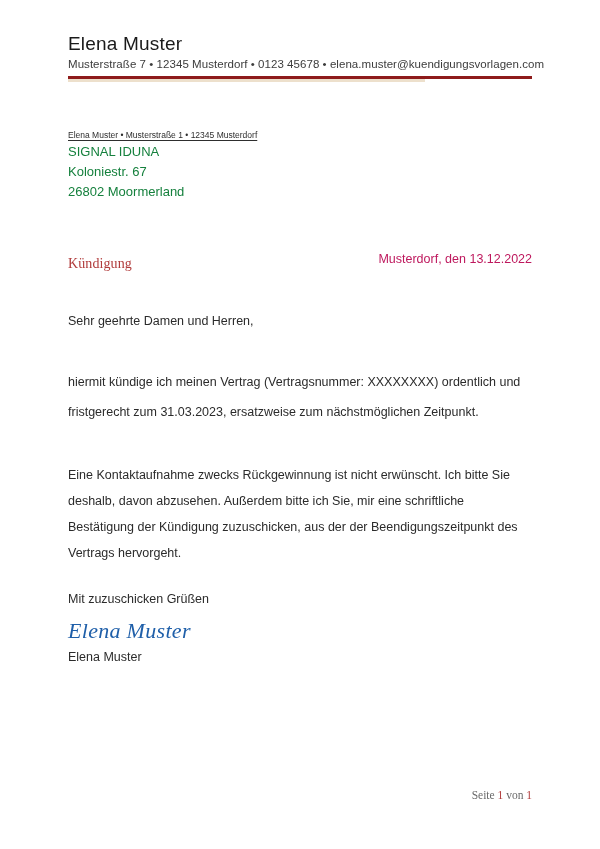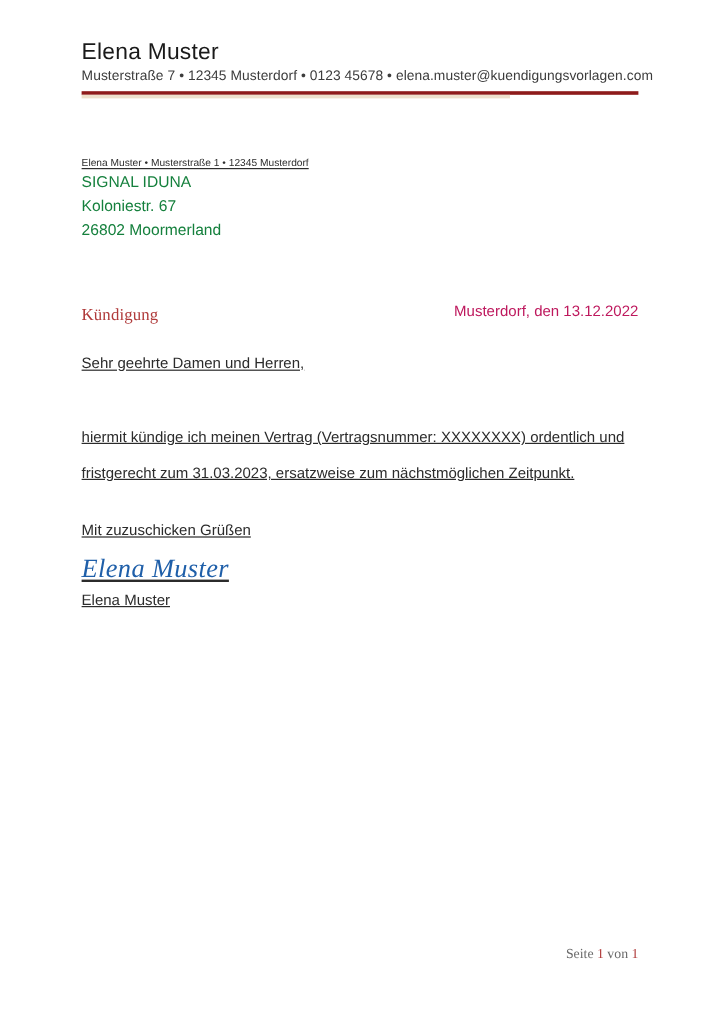--- a/index.html
+++ b/index.html
@@ -109,25 +109,24 @@
     color: #b03a3a;
     letter-spacing: 0.1px;
     white-space: nowrap;
     font-family: Liberation Serif, serif;
   }
 
   
   .body-block {
     position: absolute;
     left: 68px;
-    top: 292px;
+    top: 310px;
     width: 464px;
     font-size: 12.5px;
     color: #2b2b2b;
-    text-decoration: underline;
   }
   .salutation {
     line-height: 22px;
     margin-bottom: 30px;
   }
   .para {
     line-height: 30px;
     margin-bottom: 22px;
     margin-top: 35px;
   }
@@ -189,20 +188,21 @@
     <div>26802 Moormerland</div>
   </div>
 
   <div class="date-line">Musterdorf, den 13.12.2022</div>
 
   <div class="subject">Kündigung</div>
 
   <div class="body-block">
     <div class="salutation">Sehr geehrte Damen und Herren,</div>
     <div class="para">hiermit kündige ich meinen Vertrag (Vertragsnummer: XXXXXXXX) ordentlich und fristgerecht zum 31.03.2023, ersatzweise zum nächstmöglichen Zeitpunkt.</div>
+    <div class="para tight">Eine Kontaktaufnahme zwecks Rückgewinnung ist nicht erwünscht. Ich bitte Sie deshalb, davon abzusehen. Außerdem bitte ich Sie, mir eine schriftliche Bestätigung der Kündigung zuzuschicken, aus der der Beendigungszeitpunkt des Vertrags hervorgeht.</div>
     <div class="closing">Mit zuzuschicken Grüßen</div>
     <div class="signature-script">Elena Muster</div>
     <div class="signature-typed">Elena Muster</div>
   </div>
 
   <div class="footer">
     <span>Seite</span>
     <span class="num">1</span>
     <span>von</span>
     <span class="num">1</span>

